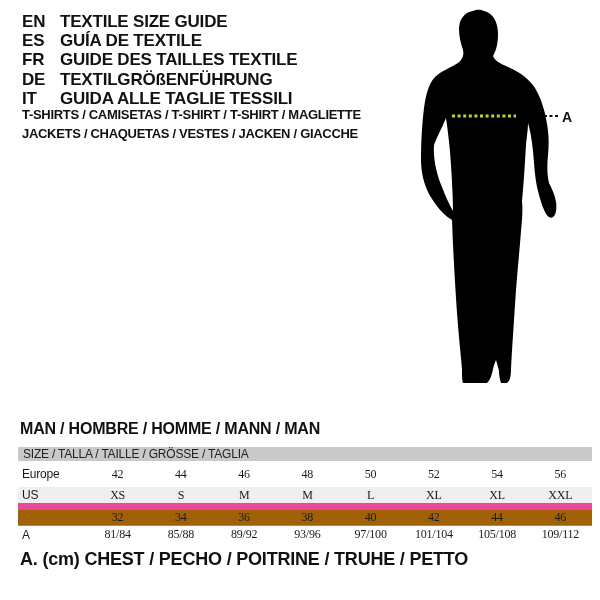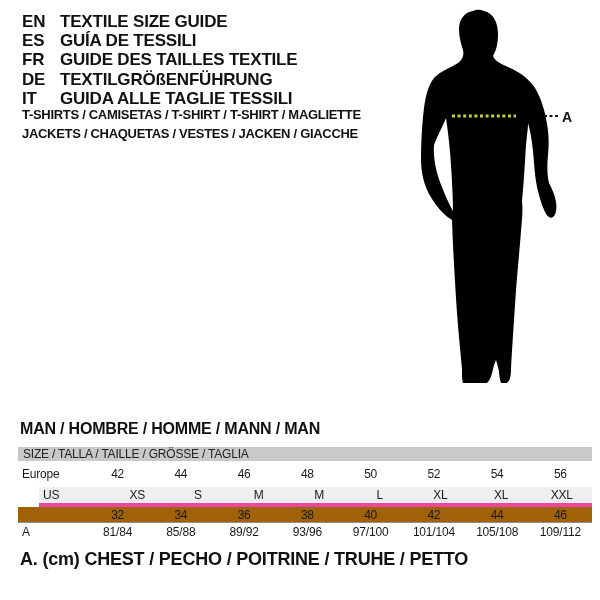--- a/index.html
+++ b/index.html
@@ -31,43 +31,43 @@
   .section-title{position:absolute;left:20px;top:420px;
     font-weight:bold;font-size:16px;letter-spacing:-0.2px;}
 
   
   .size-table{position:absolute;left:18px;top:447px;width:574px;
     font-size:12px;letter-spacing:-0.2px;color:#1a1a1a;}
   .t-header{height:14px;line-height:14px;background:#c9c9c9;
     padding-left:5px;color:#222;}
   .t-row{display:flex;align-items:center;}
   .t-row .lbl{width:64px;padding-left:4px;}
-  .t-row .c{flex:1;text-align:center;}
+  .t-row .c{flex:1;text-align:center;font-family:Liberation Serif, serif;}
   .row-europe{height:26px;background:#ffffff;}
-  .row-us{height:16px;background:#efefef;border-bottom:4px solid #ec4899;margin-left:21px;}
+  .row-us{height:16px;background:#efefef;border-bottom:7px solid #ec4899;}
   .row-uk{height:15px;background:#a16207;}
   .row-a{height:17px;background:#ffffff;border-top:1px solid #8f8f8f;}
 
   
   .footnote{position:absolute;left:20px;top:549px;
     font-weight:bold;font-size:18px;letter-spacing:-0.2px;}
 </style>
 </head>
 <body>
 
 <div class="page">
 
   <div class="lang-block">
     <div class="lang-row">
       <span class="lang-code">EN</span>
       <span class="lang-name">TEXTILE SIZE GUIDE</span>
     </div>
     <div class="lang-row">
       <span class="lang-code">ES</span>
-      <span class="lang-name">GUÍA DE TESSILI</span>
+      <span class="lang-name">GUÍA DE TEXTILE</span>
     </div>
     <div class="lang-row">
       <span class="lang-code">FR</span>
       <span class="lang-name">GUIDE DES TAILLES TEXTILE</span>
     </div>
     <div class="lang-row">
       <span class="lang-code">DE</span>
       <span class="lang-name">TEXTILGRÖßENFÜHRUNG</span>
     </div>
     <div class="lang-row">

